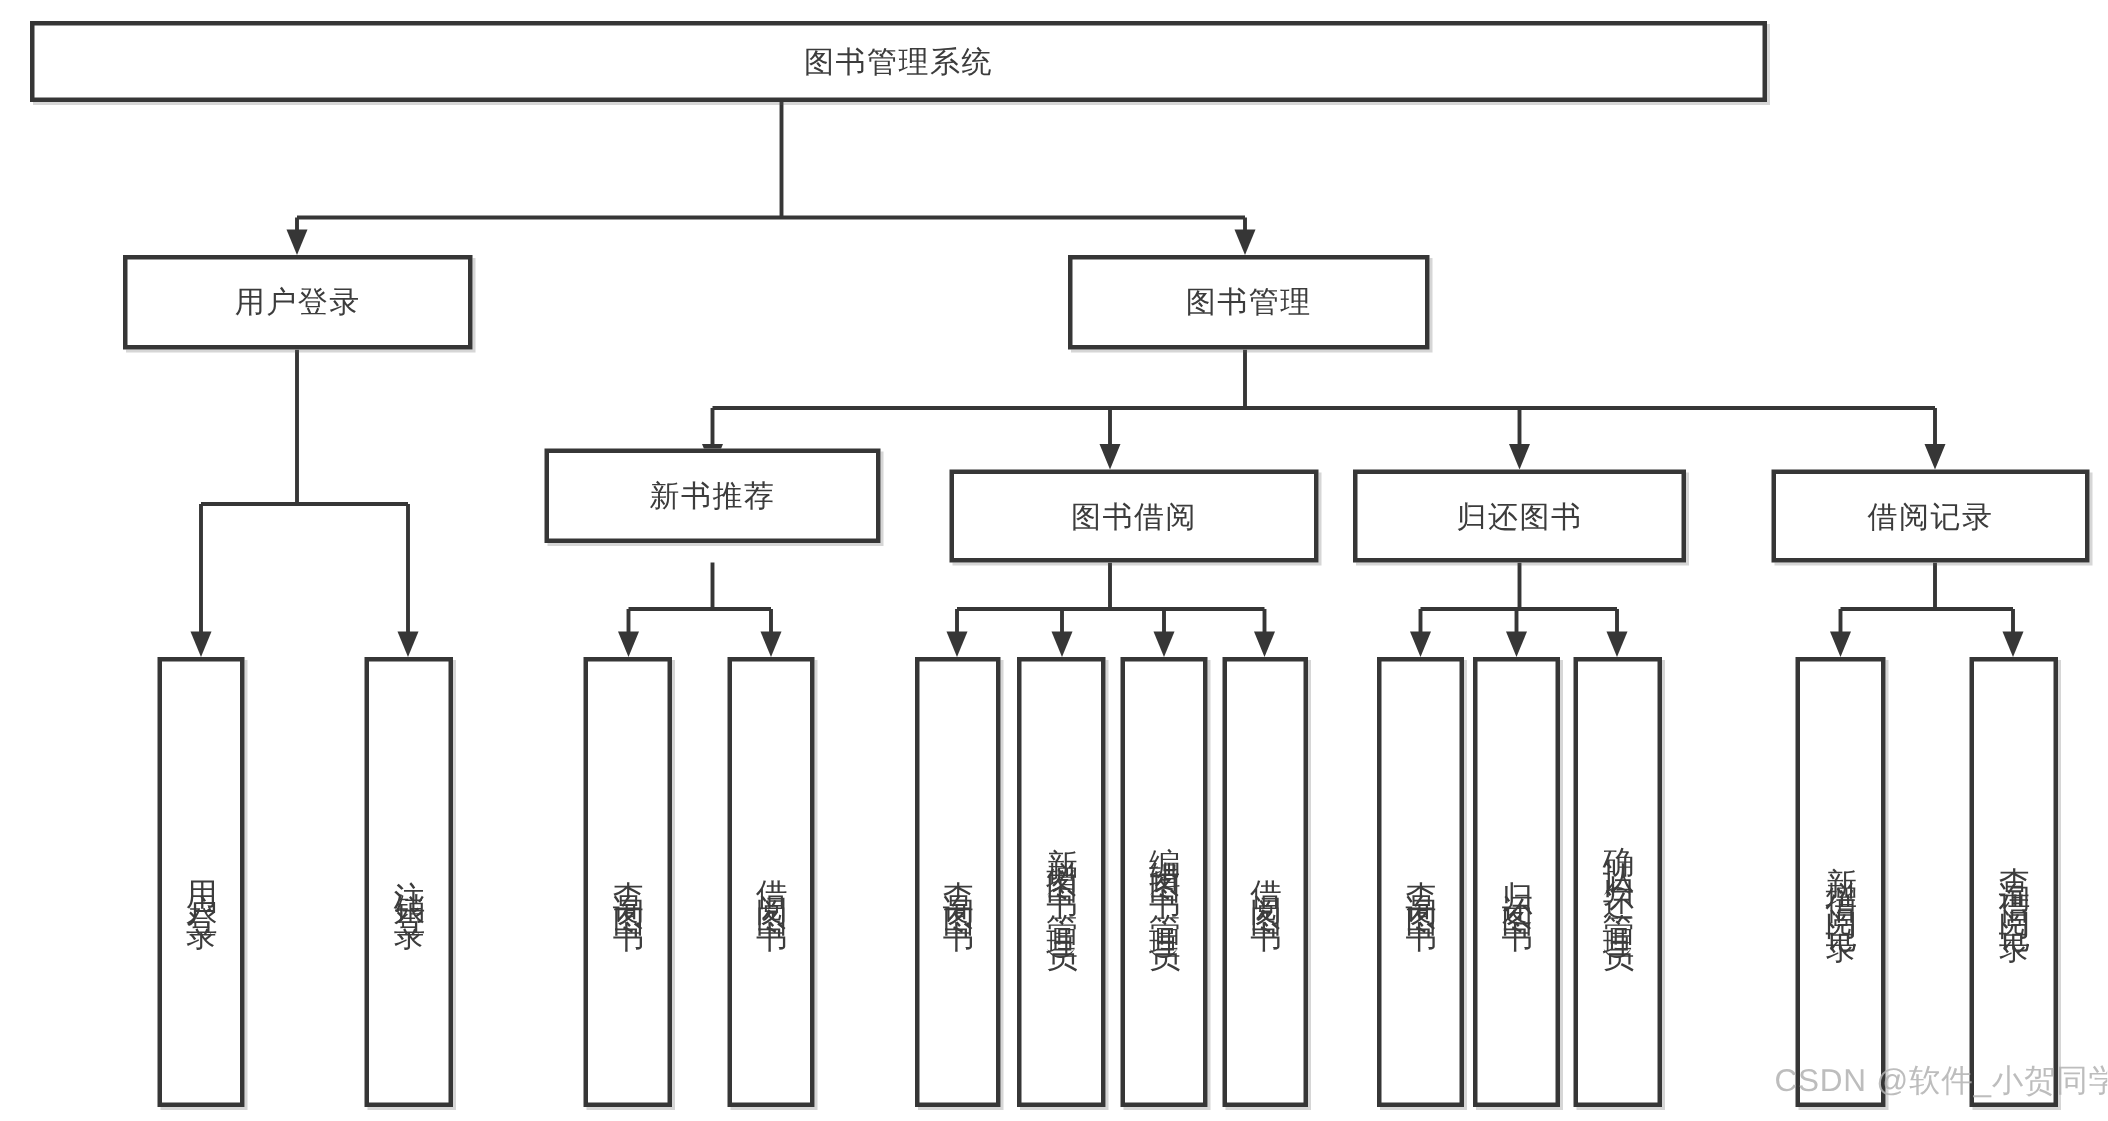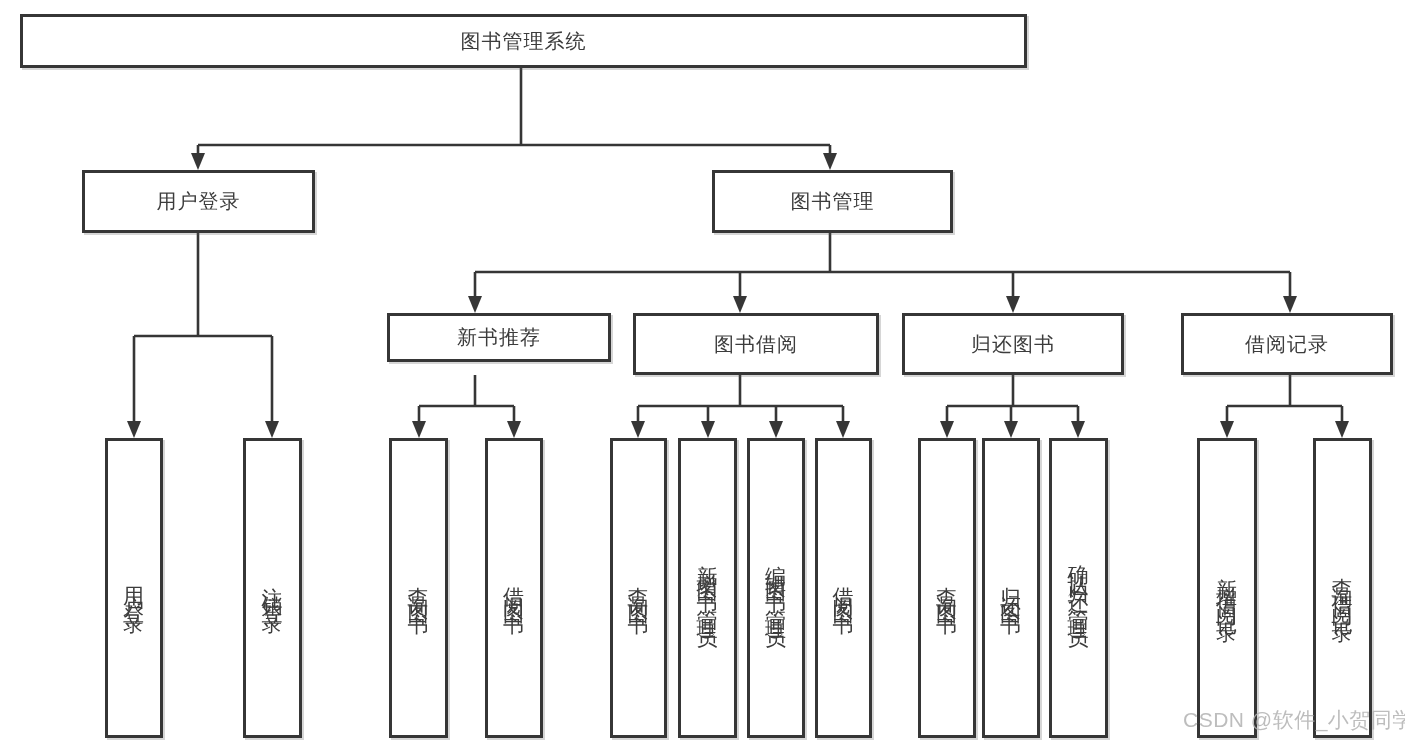--- a/index.html
+++ b/index.html
@@ -112,32 +112,32 @@
     <path stroke="none" fill="#363636" d="M1071 421 L1085 421 L1078 438 Z"></path>
 
     <path d="M1290 375 V406"></path>
     <path d="M1227 406 H1342"></path>
     <path d="M1227 406 V422"></path>
     <path d="M1342 406 V422"></path>
     <path stroke="none" fill="#363636" d="M1220 421 L1234 421 L1227 438 Z"></path>
     <path stroke="none" fill="#363636" d="M1335 421 L1349 421 L1342 438 Z"></path>
   </svg>
 
-  <div class="node" style="left:20px; top:14px; width:1007px; height:54px;text-align:center;">
+  <div class="node" style="left:20px; top:14px; width:1158px; height:54px;text-align:center;">
     <span class="h-label">图书管理系统</span>
   </div>
 
   <div class="node" style="left:82px; top:170px; width:233px; height:63px;">
     <span class="h-label">用户登录</span>
   </div>
   <div class="node" style="left:712px; top:170px; width:241px; height:63px;">
     <span class="h-label">图书管理</span>
   </div>
 
-  <div class="node" style="left:363px; top:313px; width:224px; height:49px;margin-left:24px;">
+  <div class="node" style="left:363px; top:299px; width:224px; height:63px;">
     <span class="h-label">新书推荐</span>
   </div>
   <div class="node" style="left:633px; top:313px; width:246px; height:62px;">
     <span class="h-label">图书借阅</span>
   </div>
   <div class="node" style="left:902px; top:313px; width:222px; height:62px;">
     <span class="h-label">归还图书</span>
   </div>
   <div class="node" style="left:1181px; top:313px; width:212px; height:62px;">
     <span class="h-label">借阅记录</span>

